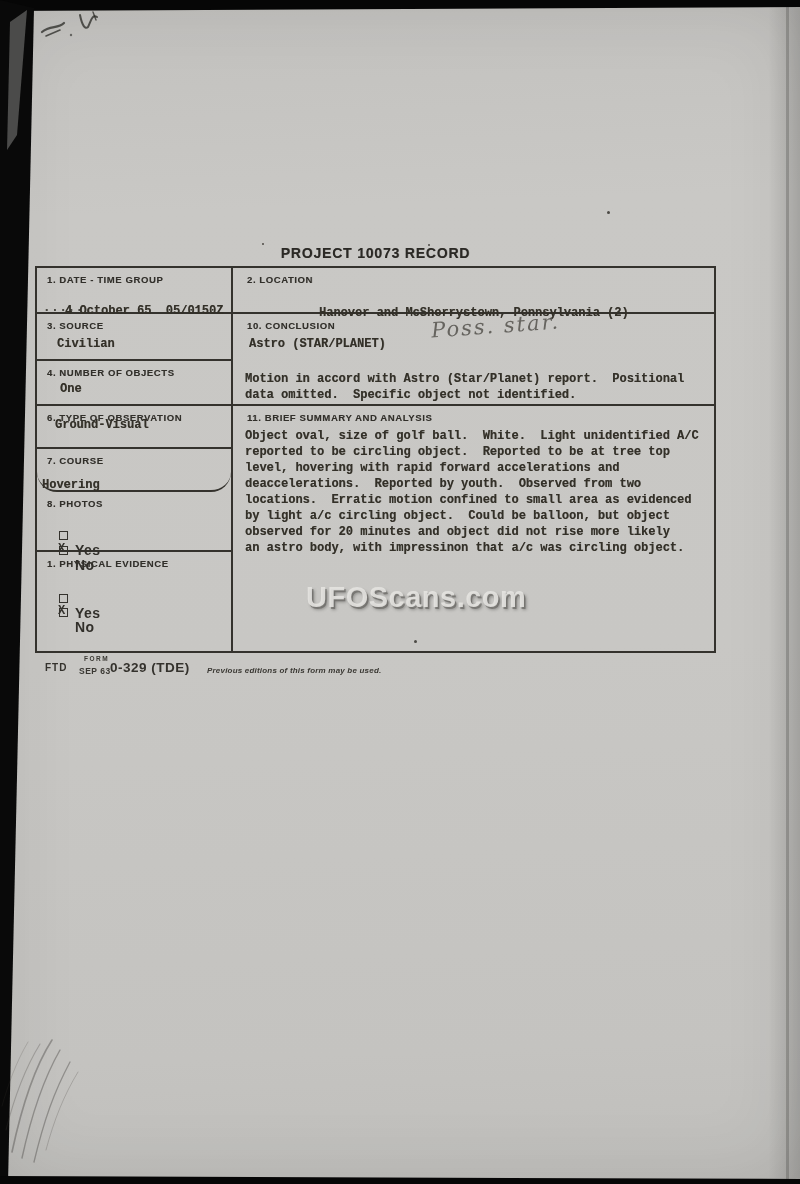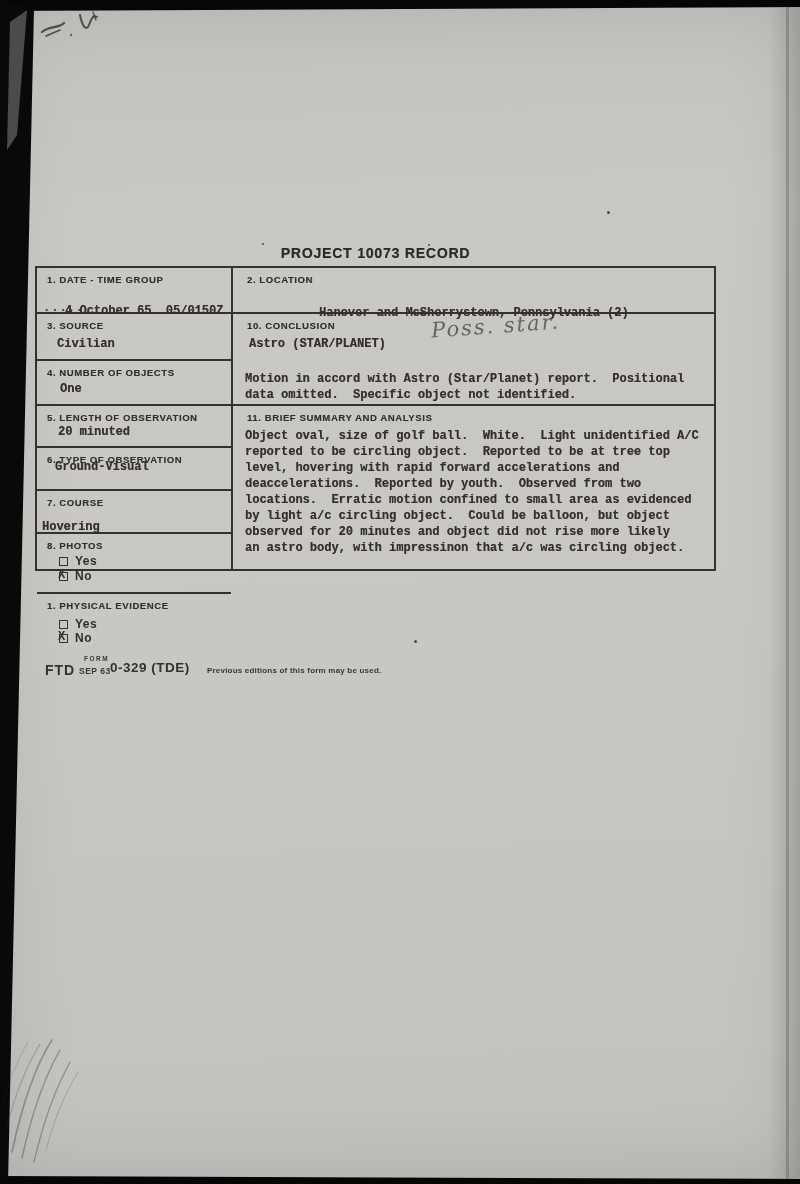--- a/index.html
+++ b/index.html
@@ -9,21 +9,21 @@
          background:linear-gradient(178deg,#c2c1be 0%,#c9c8c5 18%,#c8c7c4 55%,#c4c3c0 88%,#bfbebb 100%);
          box-shadow:inset 0 0 80px rgba(0,0,0,0.10);}
   .overlay{position:absolute;left:0;top:0;width:800px;height:1184px;pointer-events:none;}
 
   
   .doc-title{position:absolute;left:35px;top:245px;width:681px;text-align:center;
              font-weight:bold;font-size:14px;letter-spacing:0.8px;color:#2b2925;
              text-shadow:0.4px 0.4px 0 rgba(43,41,37,0.45);}
 
   
-  .rec-table{position:absolute;left:35px;top:266px;width:681px;height:305px;
+  .rec-table{position:absolute;left:35px;top:266px;width:681px;height:387px;
              border:2px solid #34322d;box-sizing:border-box;}
   .col-left{position:absolute;left:0;top:0;bottom:0;width:196px;border-right:2px solid #34322d;box-sizing:border-box;}
   .col-right{position:absolute;left:196px;top:0;bottom:0;right:0;}
   .row{position:relative;box-sizing:border-box;border-bottom:2px solid #34322d;}
   .row.last{border-bottom:none;}
   .flabel{position:absolute;left:10px;top:6px;font-size:9.5px;font-weight:bold;
           letter-spacing:0.6px;color:#312f2a;text-shadow:0.3px 0.3px 0 rgba(49,47,42,0.35);}
   .col-right .flabel{left:14px;}
   .typed{font-family:"Liberation Mono","DejaVu Sans Mono",monospace;font-weight:700;
          font-size:12px;line-height:16px;color:#333028;
@@ -41,34 +41,34 @@
   .v-conclusion{left:16px;top:22px;}
   .v-analysis{left:12px;top:57px;}
   .v-summary{left:12px;top:22px;}
 
   
   .chk-line{position:absolute;left:22px;display:flex;align-items:center;}
   .chk-line .box{position:relative;display:inline-block;width:7px;height:7px;
                  border:1.6px solid #34322d;margin-right:7px;}
   .chk-line .xmark{position:absolute;left:-2px;top:-5px;
                    font-family:"Liberation Mono",monospace;font-weight:700;font-size:12px;color:#34322d;}
-  .chk-line .opt{font-size:12px;font-weight:bold;letter-spacing:0.5px;color:#312f2a;}
+  .chk-line .opt{font-size:14px;font-weight:bold;letter-spacing:0.5px;color:#312f2a;margin-top:30px;}
 
   
   .handnote{position:absolute;left:198px;top:0px;font-family:"DejaVu Serif",serif;
             font-style:italic;font-size:21px;color:#55534e;transform:rotate(-4deg);
             letter-spacing:2px;opacity:0.85;}
 
   
   .footer{position:absolute;left:0;top:0;width:800px;height:0;}
   .f-form{position:absolute;left:84px;top:655px;font-size:6.5px;font-weight:bold;letter-spacing:1.5px;color:#3a3833;}
-  .f-ftd{position:absolute;left:45px;top:662px;font-size:14px;font-weight:bold;letter-spacing:1px;color:#34322d;}
+  .f-ftd{position:absolute;left:45px;top:662px;font-size:10px;font-weight:bold;letter-spacing:1px;color:#34322d;}
   .f-rev{position:absolute;left:79px;top:666px;font-size:8.5px;font-weight:bold;letter-spacing:0.5px;color:#3a3833;}
   .f-num{position:absolute;left:110px;top:660px;font-size:13.5px;font-weight:bold;letter-spacing:0.5px;color:#34322d;}
-  .f-note{position:absolute;left:207px;top:666px;font-size:8px;font-weight:bold;letter-spacing:0.2px;color:#3a3833;}
+  .f-note{position:absolute;left:207px;top:666px;font-size:8px;font-weight:bold;letter-spacing:0.2px;color:#3a3833;font-style:italic;}
 
   
   .watermark{position:absolute;left:306px;top:581px;font-size:29px;font-weight:bold;letter-spacing:0.5px;
              color:rgba(228,227,223,0.92);
              text-shadow:1.5px 1.5px 0 rgba(90,88,84,0.55),2.5px 2.5px 3px rgba(40,40,38,0.35);}
 
   .speck{position:absolute;background:#4c4a45;border-radius:50%;}
 </style>
 </head>
 <body>
@@ -87,29 +87,25 @@
           <span class="typed v-date">4 October 65  05/0150Z</span>
         </div>
         <div class="row" style="height:47px;">
           <span class="flabel">3. SOURCE</span>
           <span class="typed v-source">Civilian</span>
         </div>
         <div class="row" style="height:45px;">
           <span class="flabel">4. NUMBER OF OBJECTS</span>
           <span class="typed v-objects">One</span>
         </div>
-        <div class="row" style="height:42px;">
-          <span class="flabel">5. LENGTH OF OBSERVATION</span>
-          <span class="typed v-length">20 minuted</span>
-        </div>
         <div class="row" style="height:43px;">
           <span class="flabel">6. TYPE OF OBSERVATION</span>
           <span class="typed v-type">Ground-Visual</span>
         </div>
-        <div class="row" style="height:43px;">
+        <div class="row" style="height:43px;border-radius:20px;">
           <span class="flabel">7. COURSE</span>
           <span class="typed v-course">Hovering</span>
         </div>
         <div class="row" style="height:60px;">
           <span class="flabel">8. PHOTOS</span>
           <span class="chk-line" style="top:20px;">
             <span class="box"></span>
             <span class="opt">Yes</span>
           </span>
           <span class="chk-line" style="top:35px;">
@@ -161,20 +157,21 @@
     </div>
 
     <div class="footer">
       <span class="f-form">FORM</span>
       <span class="f-ftd">FTD</span>
       <span class="f-rev">SEP 63</span>
       <span class="f-num">0-329  (TDE)</span>
       <span class="f-note">Previous editions of this form may be used.</span>
     </div>
 
+    <div class="watermark">UFOScans.com</div>
 
     <div class="speck" style="left:607px;top:211px;width:3px;height:3px;"></div>
     <div class="speck" style="left:414px;top:640px;width:3px;height:3px;"></div>
     <div class="speck" style="left:262px;top:243px;width:2px;height:2px;"></div>
     <div class="speck" style="left:428px;top:244px;width:2px;height:2px;"></div>
   </div>
 
   <svg class="overlay" viewBox="0 0 800 1184">
 
     <polygon points="0,0 800,0 800,7 0,11" fill="#060606"></polygon>

